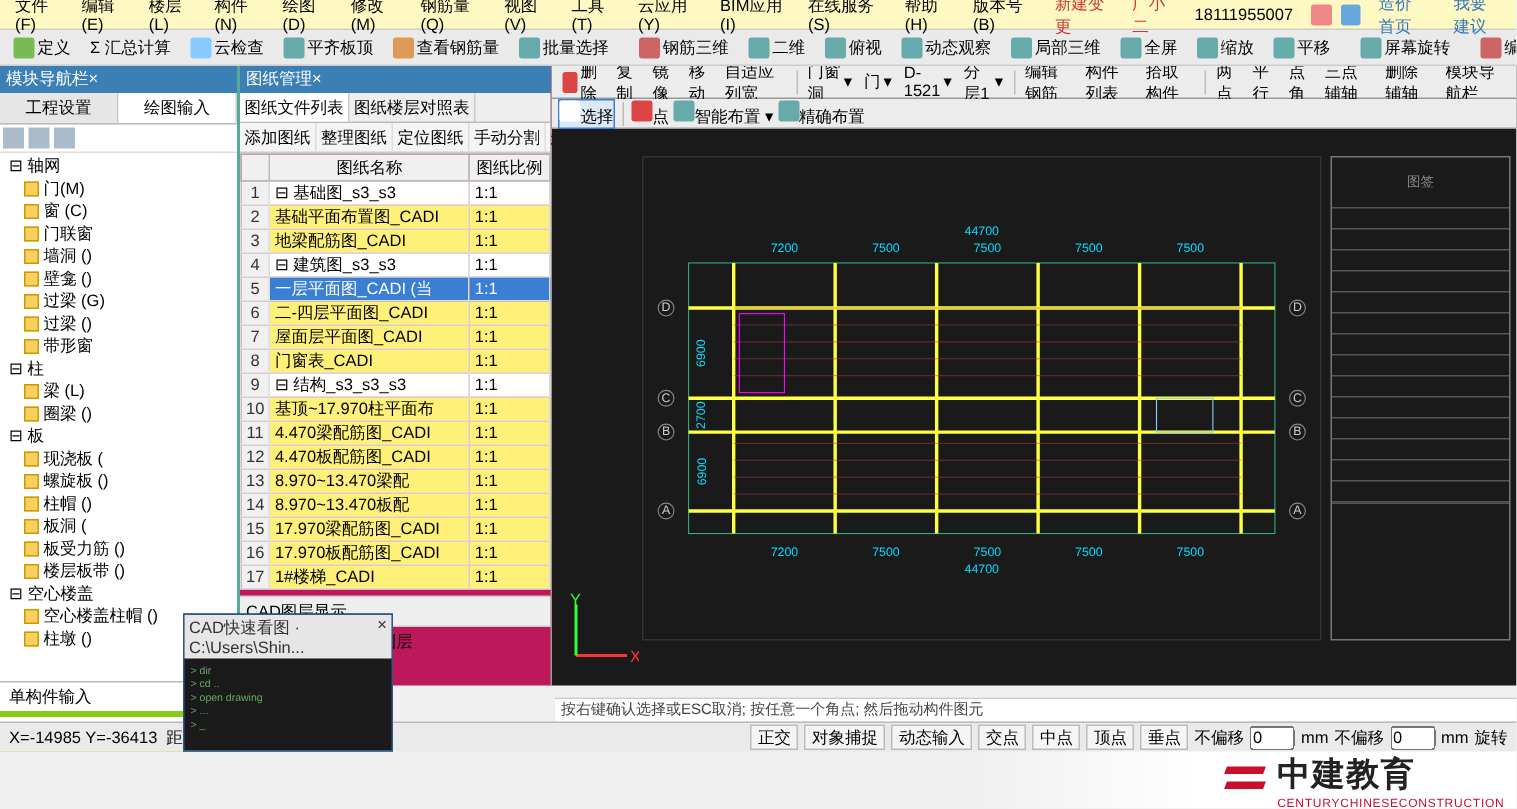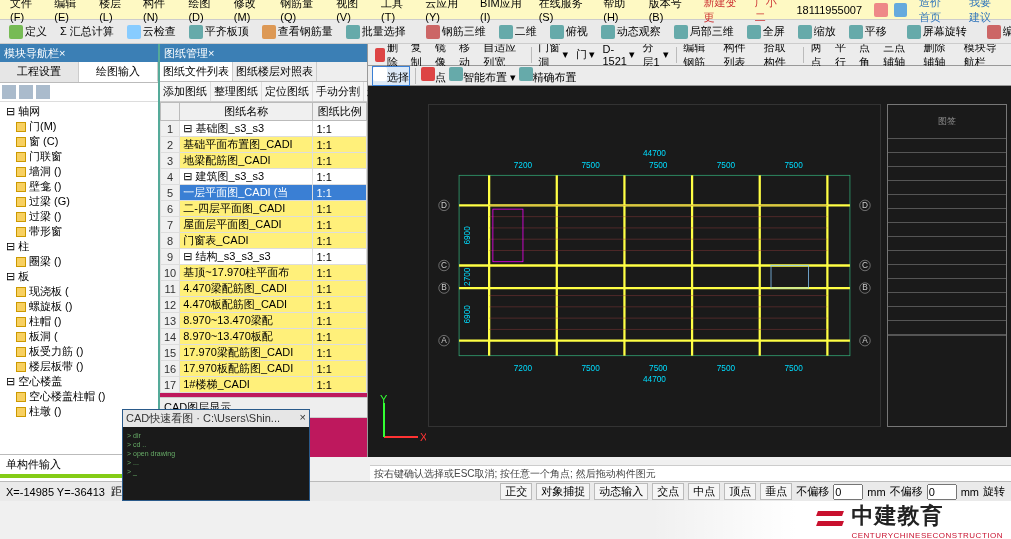--- a/index.html
+++ b/index.html
@@ -46,21 +46,21 @@
 .canvas-tb{position:absolute;top:0;left:0;right:0;height:22px;background:#ececec;border-bottom:1px solid #999;display:flex;align-items:center;gap:2px;padding:0 4px;font-size:10px}
 .canvas-tb .btn{display:inline-flex;align-items:center;gap:2px;padding:1px 3px}
 .canvas-tb2{position:absolute;top:22px;left:0;right:0;height:20px;background:#ececec;border-bottom:1px solid #999;display:flex;align-items:center;gap:3px;padding:0 4px;font-size:10px}
 .floor{position:absolute;top:60px;left:60px;right:130px;bottom:30px;border:1px solid #333}
 .floor svg{width:100%;height:100%}
 .axis-ind{position:absolute;left:8px;bottom:12px}
 .title-block{position:absolute;top:60px;right:4px;bottom:30px;width:120px;border:1px solid #777}
 .title-block .row{border-bottom:1px solid #555;height:14px}
 .bottom-left{position:absolute;left:0;bottom:38px;width:160px;background:#fff;border-top:1px solid #bbb;font-size:10px}
 .bottom-left div{border-bottom:4px solid #84cc16;padding:2px 6px}
-.taskprev{position:absolute;left:122px;bottom:38px;width:188px;height:92px;background:#1a1a1a;border:1px solid #2a5a8a;z-index:30}
+.taskprev{position:absolute;left:122px;bottom:38px;width:140px;height:92px;background:#1a1a1a;border:1px solid #2a5a8a;z-index:30}
 .taskprev .ttl{background:#e6e6e6;color:#333;font-size:10px;padding:1px 3px;display:flex;justify-content:space-between}
 .statusbar{position:absolute;height:20px;left:0;right:0;bottom:38px;background:#eaeaea;border-top:1px solid #bbb;display:flex;align-items:center;gap:6px;padding:0 6px;font-size:10px}
 .statusbar .r{margin-left:auto;display:flex;gap:4px;align-items:center}
 .statusbar .tog{padding:0 4px;border:1px solid #bbb;background:#f5f5f5}
 .cmdbar{position:absolute;bottom:58px;left:370px;right:0;height:16px;background:#fff;border-top:1px solid #ccc;font-size:10px;line-height:16px;padding:0 4px;color:#444}
 .watermark{position:absolute;right:0;bottom:0;height:38px;width:360px;display:flex;align-items:center;justify-content:flex-end;gap:4px;padding-right:8px;z-index:50;background:linear-gradient(90deg,transparent,#fff 40%)}
 .watermark .logo{width:34px;height:34px;position:relative}
 .watermark .logo::before,.watermark .logo::after{content:"";position:absolute;background:#c8102e}
 .watermark .logo::before{width:26px;height:5px;top:8px;left:4px;transform:skew(-20deg)}
 .watermark .logo::after{width:26px;height:5px;top:18px;left:4px;transform:skew(-20deg)}
@@ -186,20 +186,21 @@
         <div class="nd l0">⊟ 轴网</div>
         <div class="nd l1"><span class="ic"></span>门(M)</div>
         <div class="nd l1"><span class="ic"></span>窗 (C)</div>
         <div class="nd l1"><span class="ic"></span>门联窗</div>
         <div class="nd l1"><span class="ic"></span>墙洞 ()</div>
         <div class="nd l1"><span class="ic"></span>壁龛 ()</div>
         <div class="nd l1"><span class="ic"></span>过梁 (G)</div>
         <div class="nd l1"><span class="ic"></span>过梁 ()</div>
         <div class="nd l1"><span class="ic"></span>带形窗</div>
         <div class="nd l0">⊟ 柱</div>
+        <div class="nd l1"><span class="ic"></span>梁 (L)</div>
         <div class="nd l1"><span class="ic"></span>圈梁 ()</div>
         <div class="nd l0">⊟ 板</div>
         <div class="nd l1"><span class="ic"></span>现浇板 (</div>
         <div class="nd l1"><span class="ic"></span>螺旋板 ()</div>
         <div class="nd l1"><span class="ic"></span>柱帽 ()</div>
         <div class="nd l1"><span class="ic"></span>板洞 (</div>
         <div class="nd l1"><span class="ic"></span>板受力筋 ()</div>
         <div class="nd l1"><span class="ic"></span>楼层板带 ()</div>
         <div class="nd l0">⊟ 空心楼盖</div>
         <div class="nd l1"><span class="ic"></span>空心楼盖柱帽 ()</div>

